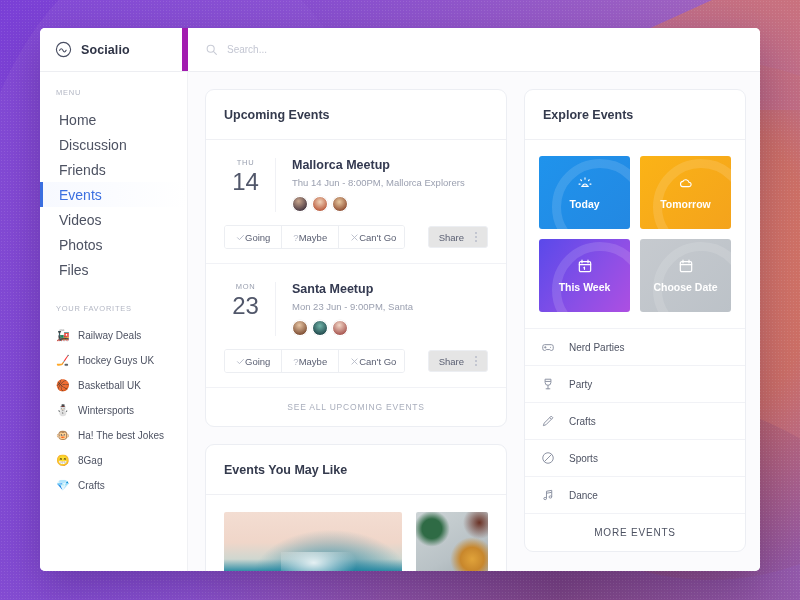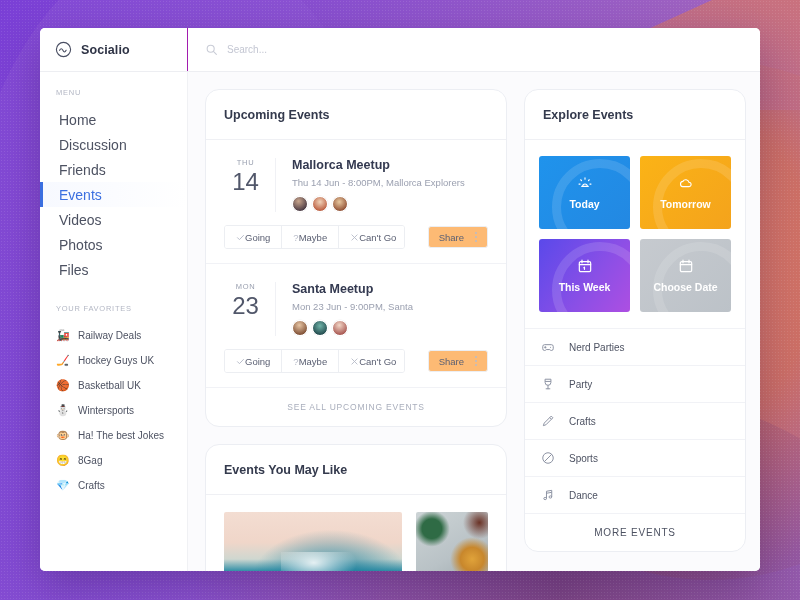--- a/index.html
+++ b/index.html
@@ -60,21 +60,21 @@
 
   
   .topbar {
     height:44px; flex:0 0 44px; background:#fff;
     display:flex; align-items:center;
     border-bottom:1px solid #edeef2;
   }
   .brand {
     width:148px; display:flex; align-items:center; gap:9px;
     padding-left:15px; height:100%;
-    border-right:1px solid #a21caf;
+    border-right:6px solid #a21caf;
   }
   .brand-mark { width:17px; height:17px; color:#4a4f63; flex:0 0 17px; }
   .brand-name { font-size:12.5px; font-weight:700; color:#2e3345; letter-spacing:.1px; }
   .searchwrap { display:flex; align-items:center; gap:9px; padding-left:17px; }
   .search-icon { width:13px; height:13px; color:#c9ccd6; flex:0 0 13px; }
   .search-input {
     border:0; outline:0; background:transparent;
     font-family:inherit; font-size:10px; color:#6c7185; width:260px;
   }
   .search-input::placeholder { color:#c3c6d2; }
@@ -111,21 +111,21 @@
 
   
   .content {
     flex:1; display:flex; gap:17px;
     padding:17px 14px 0 17px; min-width:0;
     background:#fbfbfd;
   }
   .col-left { flex:1; min-width:0; display:flex; flex-direction:column; gap:17px; }
   .col-right { width:222px; flex:0 0 222px; }
 
-  .card { background:#fff; border:1px solid #eceef3; border-radius:14px; }
+  .card { background:#fff; border:1px solid #eceef3; border-radius:9px; }
   .card-head {
     height:50px; display:flex; align-items:center;
     padding:0 18px; border-bottom:1px solid #eff0f4;
   }
   .card-title { font-size:12.5px; font-weight:700; color:#343a4d; }
 
   
   .event-row { padding:18px 18px 14px 18px; border-bottom:1px solid #f1f2f6; }
   .event-top { display:flex; }
   .event-date {
@@ -157,21 +157,21 @@
     padding:0 11px; font-size:9.5px; color:#5b6073; background:#fff;
     border-right:1px solid #eceef2; cursor:pointer; white-space:nowrap;
   }
   .btn:last-child { border-right:0; }
   .btn-ico { width:9px; height:9px; color:#b7bbc8; flex:0 0 9px; }
   .btn-q { font-size:9.5px; color:#b7bbc8; }
   .btn-share {
     height:22px; display:flex; align-items:center; gap:11px;
     padding:0 10px; margin-left:23px;
     border:1px solid #eceef2; border-radius:3px;
-    font-size:9.5px; color:#5b6073; background:#fdba74; cursor:pointer;
+    font-size:9.5px; color:#5b6073; background:#e5e5e5; cursor:pointer;
   }
   .dots-v { display:flex; flex-direction:column; gap:2px; }
   .dots-v i { width:2px; height:2px; border-radius:50%; background:#b7bbc8; display:block; }
 
   .card-foot {
     height:38px; display:flex; align-items:center; justify-content:center;
     font-size:8.5px; letter-spacing:.8px; color:#a9aebc; cursor:pointer;
   }
 
   

